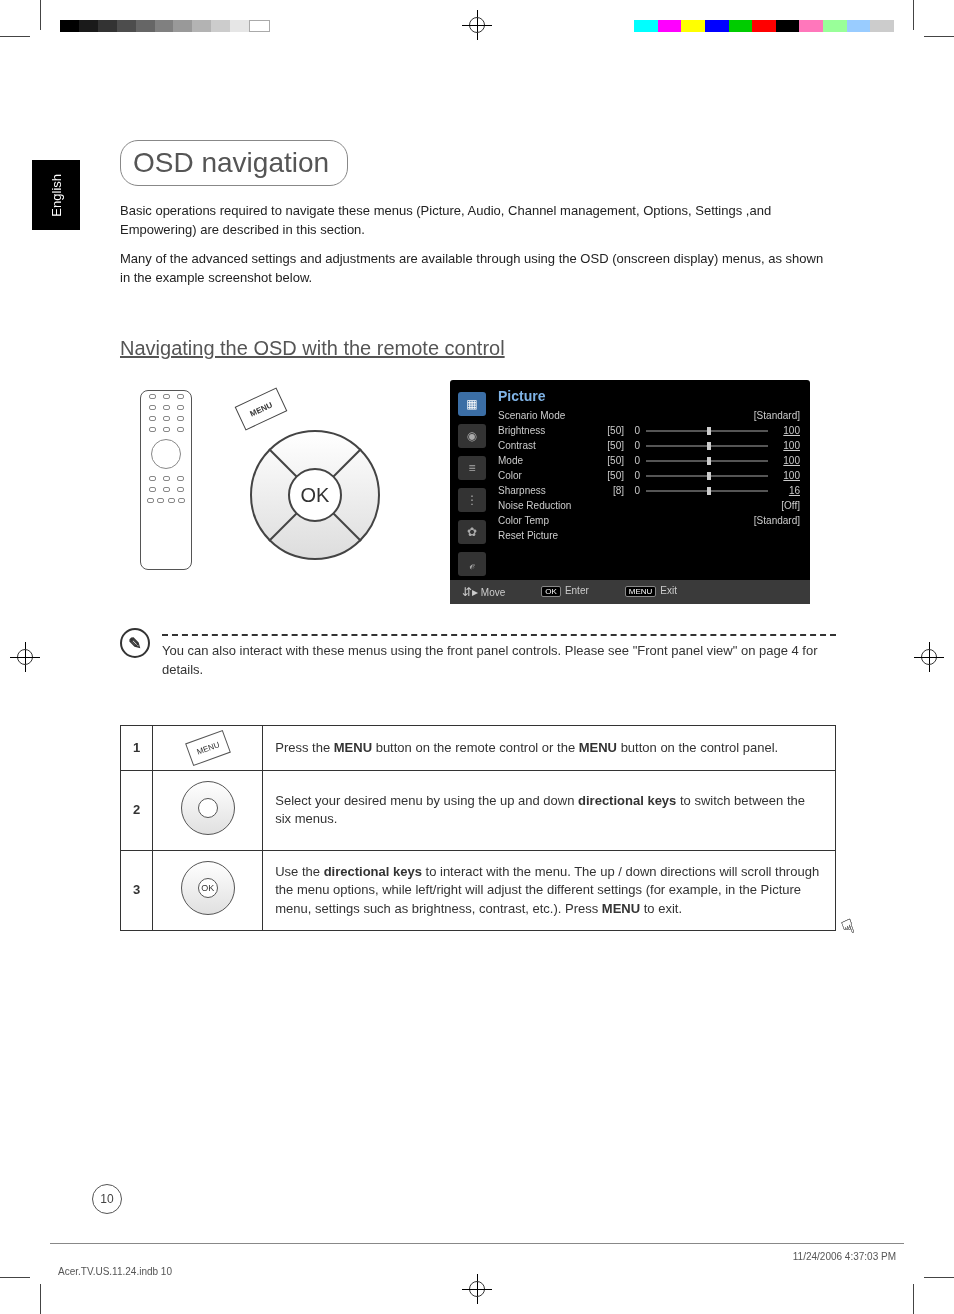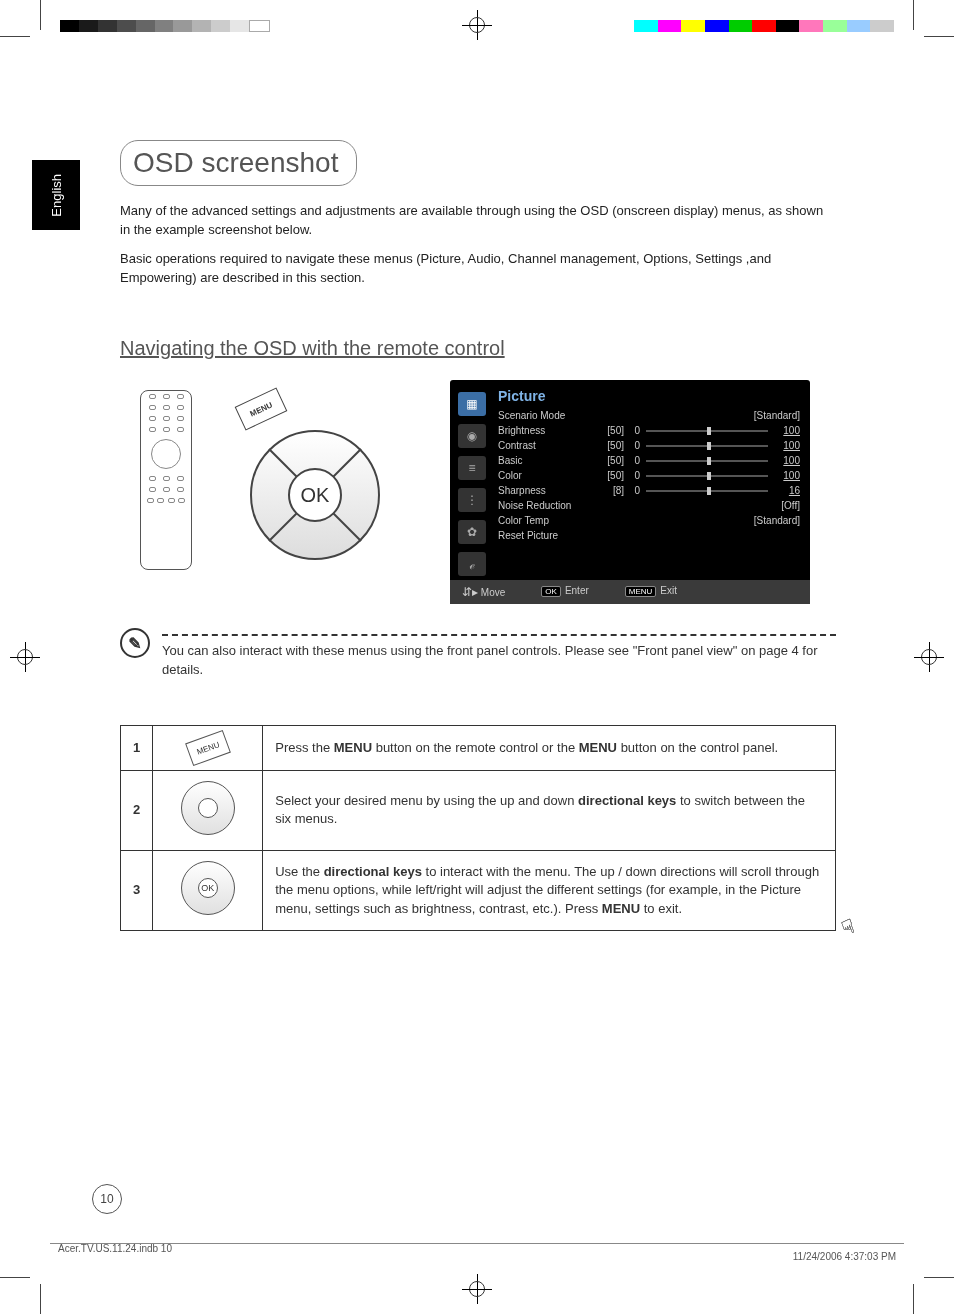--- a/index.html
+++ b/index.html
@@ -90,21 +90,21 @@
   .mini-wheel { width:54px; height:54px; border:1.8px solid #555; border-radius:50%; display:inline-block; position:relative; background:linear-gradient(#fff,#e0e0e0); }
   .mini-wheel::after { content:""; position:absolute; inset:16px; border:1.5px solid #555; border-radius:50%; background:#fff; }
   .mini-wheel .ok { position:absolute; inset:0; display:flex; align-items:center; justify-content:center; font-size:9px; z-index:1; }
   .hand { position:absolute; right:-18px; bottom:-10px; font-size:20px; transform:rotate(-20deg); color:#666; }
   .menu-btn { display:inline-block; width:40px; height:24px; border:1.5px solid #555; background:#fff; transform:rotate(-20deg); position:relative; font-size:8px; text-align:center; line-height:24px; }
 
   
   .pagenum { position:absolute; left:92px; bottom:100px; width:30px; height:30px; border:1px solid #555; border-radius:50%; display:flex; align-items:center; justify-content:center; font-size:12px; color:#444; }
 
   .footer-line { position:absolute; left:50px; right:50px; bottom:70px; border-top:1px solid #888; }
-  .footer-l { position:absolute; left:58px; bottom:60px; font-size:10px; color:#555; }
+  .footer-l { position:absolute; left:58px; bottom:37px; font-size:10px; color:#555; }
   .footer-r { position:absolute; right:58px; bottom:52px; font-size:10px; color:#555; }
 </style>
 </head>
 <body>
 
 <div class="crop-top">
   <div class="bar-l">
     <div style="background:#000"></div>
       <div style="background:#1a1a1a"></div>
       <div style="background:#333"></div>
@@ -151,23 +151,23 @@
 <div class="crop-line" style="left:40px; bottom:0; width:1px; height:30px"></div>
 <div class="crop-line" style="left:0; bottom:36px; height:1px; width:30px"></div>
 <div class="crop-line" style="right:40px; bottom:0; width:1px; height:30px"></div>
 <div class="crop-line" style="right:0; bottom:36px; height:1px; width:30px"></div>
 
 <div class="lang-tab">
   <span>English</span>
 </div>
 
 <div class="page">
-  <div class="title-pill">OSD screenshot</div>
+  <div class="title-pill">OSD navigation</div>
+  <p class="para">Basic operations required to navigate these menus (Picture, Audio, Channel management, Options, Settings ,and Empowering) are described in this section.</p>
   <p class="para">Many of the advanced settings and adjustments are available through using the OSD (onscreen display) menus, as shown in the example screenshot below.</p>
-  <p class="para">Basic operations required to navigate these menus (Picture, Audio, Channel management, Options, Settings ,and Empowering) are described in this section.</p>
 
   <h2 class="h2">Navigating the OSD with the remote control</h2>
 
   <div class="illus-row">
 
     <div class="remote-box">
       <div class="remote">
         <div class="row">
             <div class="btn"></div>
             <div class="btn"></div>
@@ -239,21 +239,21 @@
                 <span class="max">100</span>
               </div>
               <div class="osd-row">
                 <span class="lbl">Contrast</span>
                 <span class="val">[50]</span>
                 <span class="min">0</span>
                 <span class="slider"></span>
                 <span class="max">100</span>
               </div>
               <div class="osd-row">
-                <span class="lbl">Basic</span>
+                <span class="lbl">Mode</span>
                 <span class="val">[50]</span>
                 <span class="min">0</span>
                 <span class="slider"></span>
                 <span class="max">100</span>
               </div>
               <div class="osd-row">
                 <span class="lbl">Color</span>
                 <span class="val">[50]</span>
                 <span class="min">0</span>
                 <span class="slider"></span>

